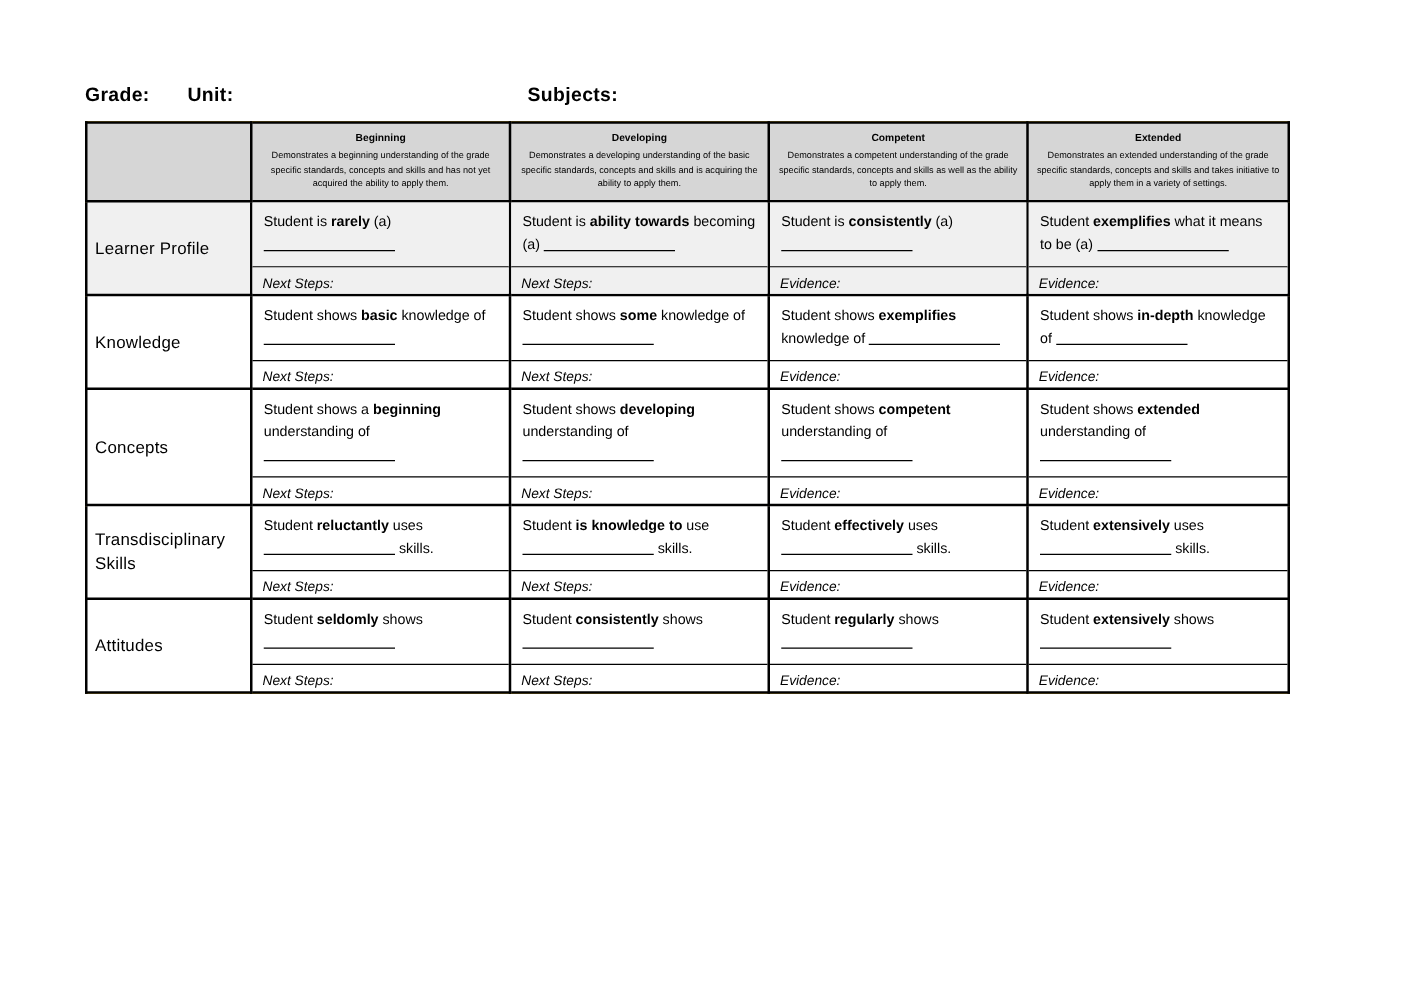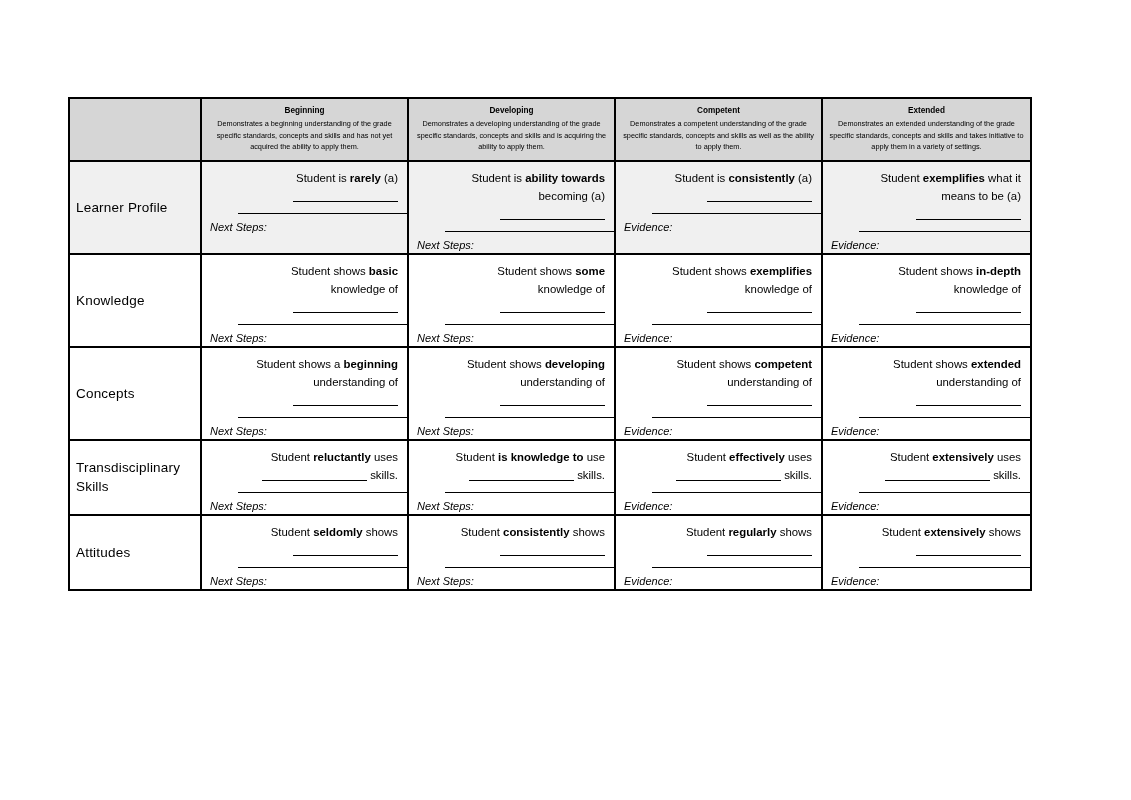--- a/index.html
+++ b/index.html
@@ -96,24 +96,23 @@
   .split {
     display: flex;
     flex-direction: column;
     height: 100%;
   }
   .statement {
     border-bottom: 1.6px solid #000000;
     padding: 7px 9px 8px 9px;
     font-size: 11.4px;
     line-height: 18px;
-    text-align: right;
+    text-align: left;
     min-height: 44px;
     box-sizing: border-box;
-    margin-left: 36px;
   }
   .statement b { font-weight: bold; }
   .blankline {
     display: inline-block;
     border-bottom: 1.3px solid #000;
     min-width: 105px;
     height: 12px;
     vertical-align: -2px;
   }
   .notes {
@@ -131,39 +130,44 @@
   tr.tint-white > td { background: #ffffff; }
 
   
   .action-cell { height: 52px; }
 </style>
 </head>
 <body>
 
 <div class="page">
 
+  <div class="doc-header">
+    <span class="fld fld-grade">Grade:</span>
+    <span class="fld fld-unit">Unit:</span>
+    <span class="fld fld-subjects">Subjects:</span>
+  </div>
 
   <table class="rubric">
     <colgroup>
       <col class="c-label">
       <col class="c-band">
       <col class="c-band">
       <col class="c-band">
       <col class="c-band-last">
     </colgroup>
     <tbody>
         <tr>
           <td class="head-blank"></td>
           <td class="band-head">
             <div class="band-title">Beginning</div>
             <div class="band-desc">Demonstrates a beginning understanding of the grade specific standards, concepts and skills and has not yet acquired the ability to apply them.</div>
           </td>
           <td class="band-head">
             <div class="band-title">Developing</div>
-            <div class="band-desc">Demonstrates a developing understanding of the grade specific standards, concepts and skills and is acquiring the ability to apply them.</div>
+            <div class="band-desc">Demonstrates a developing understanding of the basic specific standards, concepts and skills and is acquiring the ability to apply them.</div>
           </td>
           <td class="band-head">
             <div class="band-title">Competent</div>
             <div class="band-desc">Demonstrates a competent understanding of the grade specific standards, concepts and skills as well as the ability to apply them.</div>
           </td>
           <td class="band-head">
             <div class="band-title">Extended</div>
             <div class="band-desc">Demonstrates an extended understanding of the grade specific standards, concepts and skills and takes initiative to apply them in a variety of settings.</div>
           </td>
         </tr>

